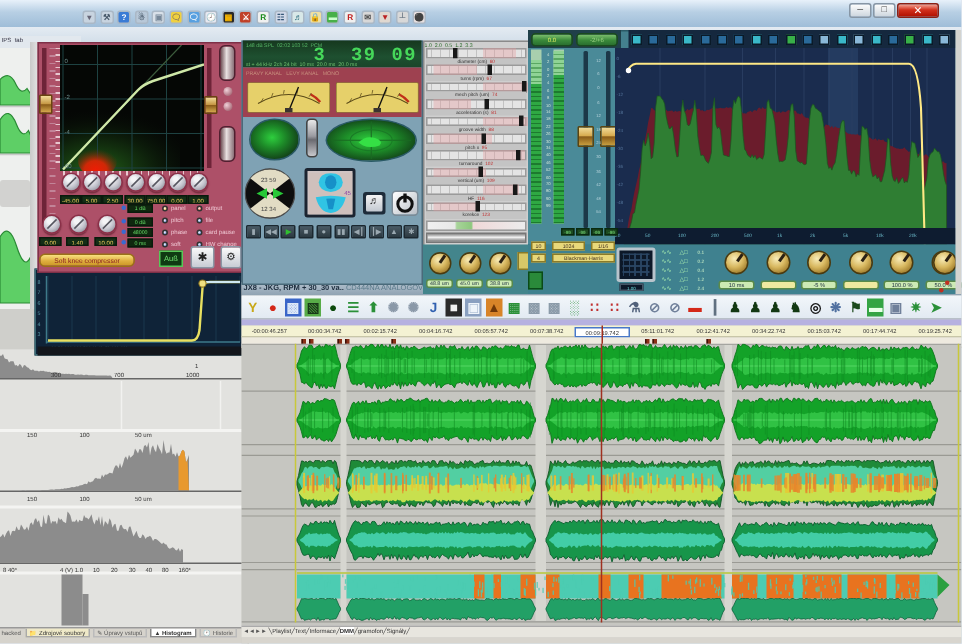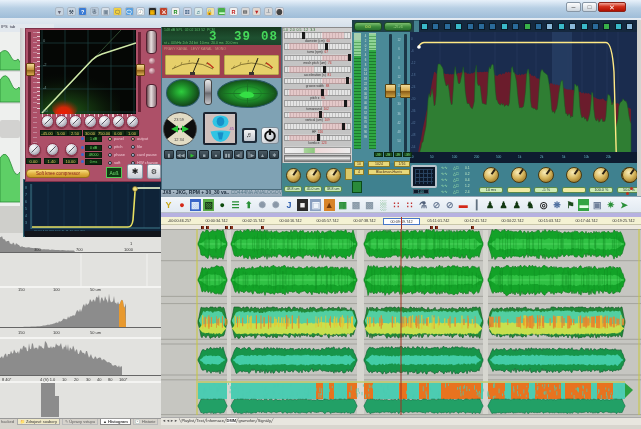--- a/index.html
+++ b/index.html
@@ -842,21 +842,21 @@
 <div class="abs" style="left:137px;top:160px;font-size:4px;color:#f0c8d4;">HW change</div>
 <div class="abs" style="left:26px;top:169px;width:64px;height:9px;background:linear-gradient(#f8e080,#e0b040 55%,#cc9828);border:1px solid #9a7018;border-radius:4px;font-size:4.5px;color:#8a2020;text-align:center;line-height:8px;overflow:hidden;">Soft knee compressor</div>
 <div class="abs" style="left:106px;top:167px;width:16px;height:11px;background:#0f3a12;border:1px solid #58c858;font-size:5px;color:#70e070;text-align:center;line-height:10px;">Auß</div>
 <div class="abs" style="left:127px;top:164px;width:16px;height:15px;background:linear-gradient(#fafafa,#c8ccd4);border:1px solid #8a96a4;border-radius:2px;font-size:8px;color:#222;text-align:center;line-height:14px;">✱</div>
 <div class="abs" style="left:147px;top:164px;width:14px;height:15px;background:linear-gradient(#fafafa,#c8ccd4);border:1px solid #8a96a4;border-radius:2px;font-size:7px;color:#222;text-align:center;line-height:14px;">⚙</div>
 <div class="abs" style="left:161px;top:27px;width:121px;height:163px;background:#7fa2b4;border:1px solid #4a6a7a;"></div>
 <div class="abs" style="left:162px;top:27px;width:119px;height:18px;background:linear-gradient(#16381e,#1e5030 60%,#1a452a);"></div>
 <div class="abs" style="left:164px;top:28px;font-size:3.5px;color:#58b868;">148 dB SPL&nbsp; 02:02 103 52&nbsp; PCM</div>
 <div class="abs" style="left:209px;top:30px;font-size:12.5px;font-weight:bold;color:#46d85a;font-family:'Liberation Mono',monospace;">3</div>
 <div class="abs" style="left:234px;top:30px;font-size:12.5px;font-weight:bold;color:#46d85a;font-family:'Liberation Mono',monospace;letter-spacing:1px;">39</div>
-<div class="abs" style="left:261px;top:30px;font-size:12.5px;font-weight:bold;color:#46d85a;font-family:'Liberation Mono',monospace;letter-spacing:1px;">08</div>
+<div class="abs" style="left:261px;top:30px;font-size:12.5px;font-weight:bold;color:#46d85a;font-family:'Liberation Mono',monospace;letter-spacing:1px;">09</div>
 <div class="abs" style="left:162px;top:45px;width:119px;height:33px;background:#9e4150;"></div>
 <div class="abs" style="left:164px;top:40.5px;font-size:3.5px;color:#6ec06e;width:116px;overflow:hidden;white-space:nowrap;">st + 44 kHz 2ch 24 bit&nbsp;&nbsp;10 ms&nbsp;&nbsp;20.0 ms&nbsp;&nbsp;20.0 ms</div>
 <div class="abs" style="left:164px;top:47px;font-size:3.5px;color:#c8907e;width:116px;overflow:hidden;white-space:nowrap;">PRAVY KANAL&nbsp;&nbsp;&nbsp;LEVY KANAL&nbsp;&nbsp;&nbsp;MONO</div>
 <svg class="abs" style="left:165px;top:55px;" width="55" height="20" viewBox="0 0 55 20">
     <rect width="55" height="20" rx="1" fill="#e6d06a" stroke="#7a6a28" stroke-width="0.8"></rect>
     <path d="M7,14 Q27.5,2 48,14" fill="none" stroke="#5a4a18" stroke-width="0.7"></path>
     <path d="M42,7.8 Q45.5,9.5 48.5,13" fill="none" stroke="#c03018" stroke-width="1.5"></path>
     <g stroke="#5a4a18" stroke-width="0.5">
       <line x1="9" y1="13" x2="10.5" y2="10.5"></line>
       <line x1="16" y1="9.5" x2="17" y2="7"></line>

